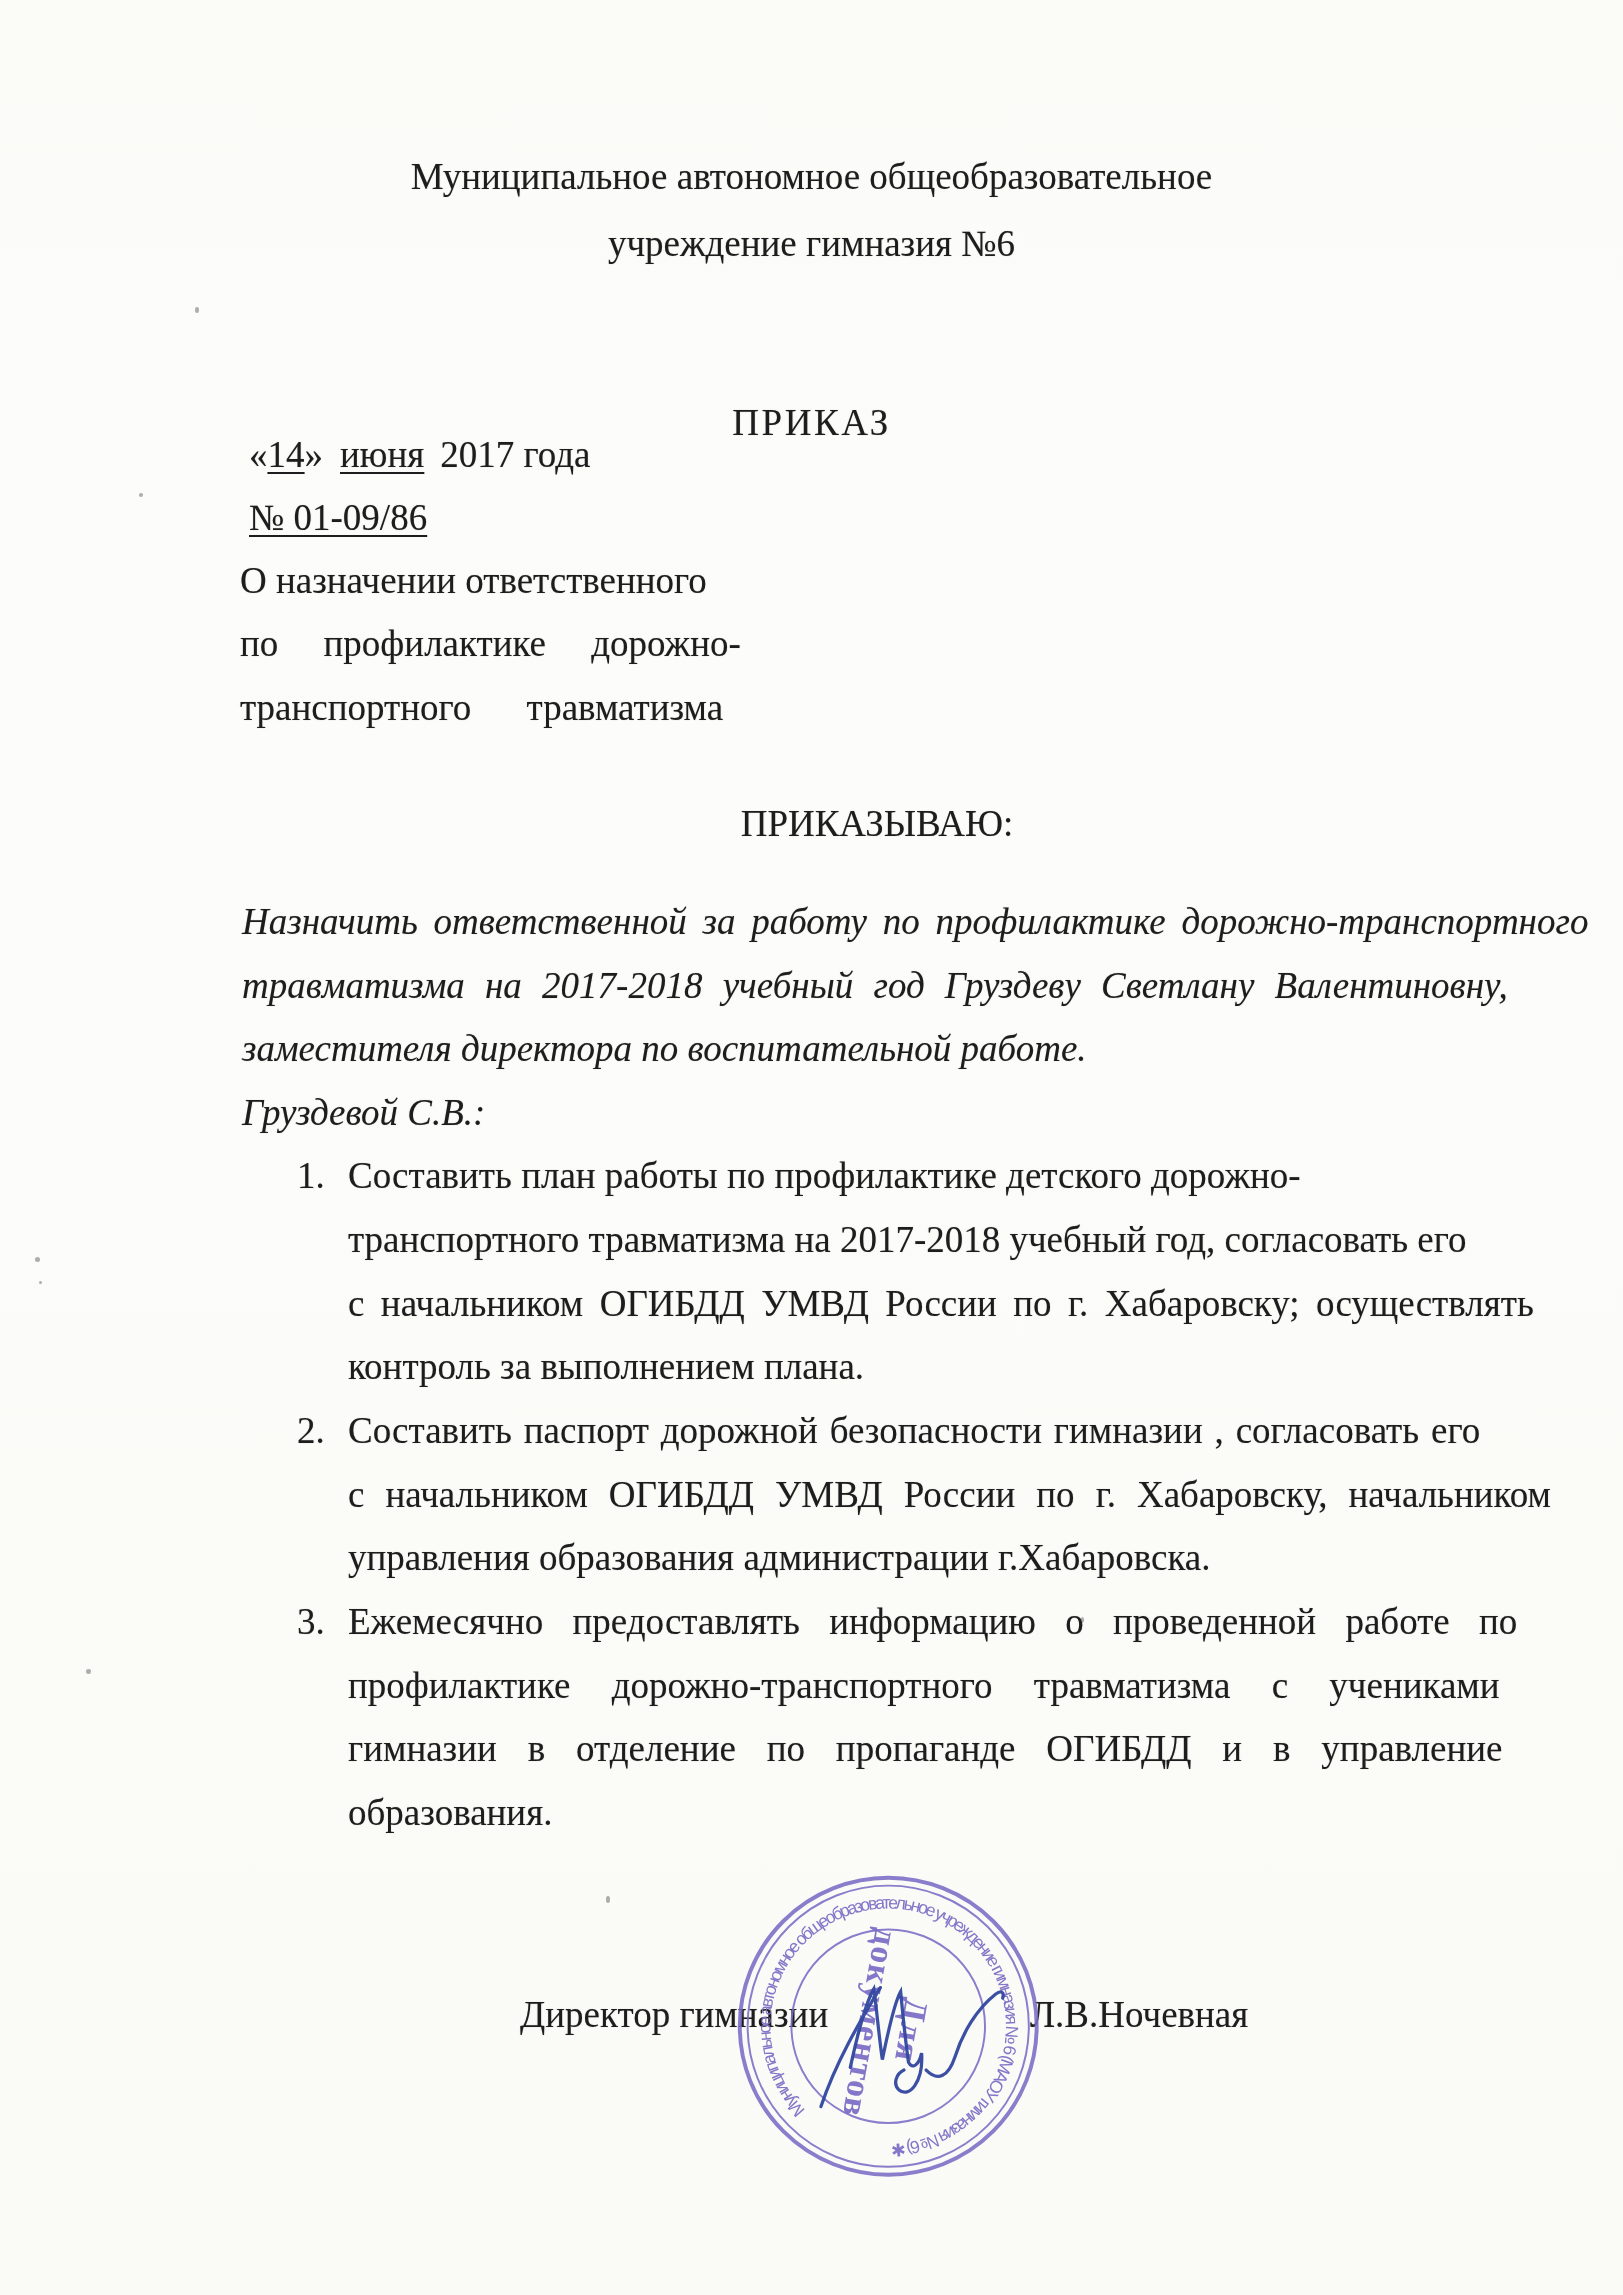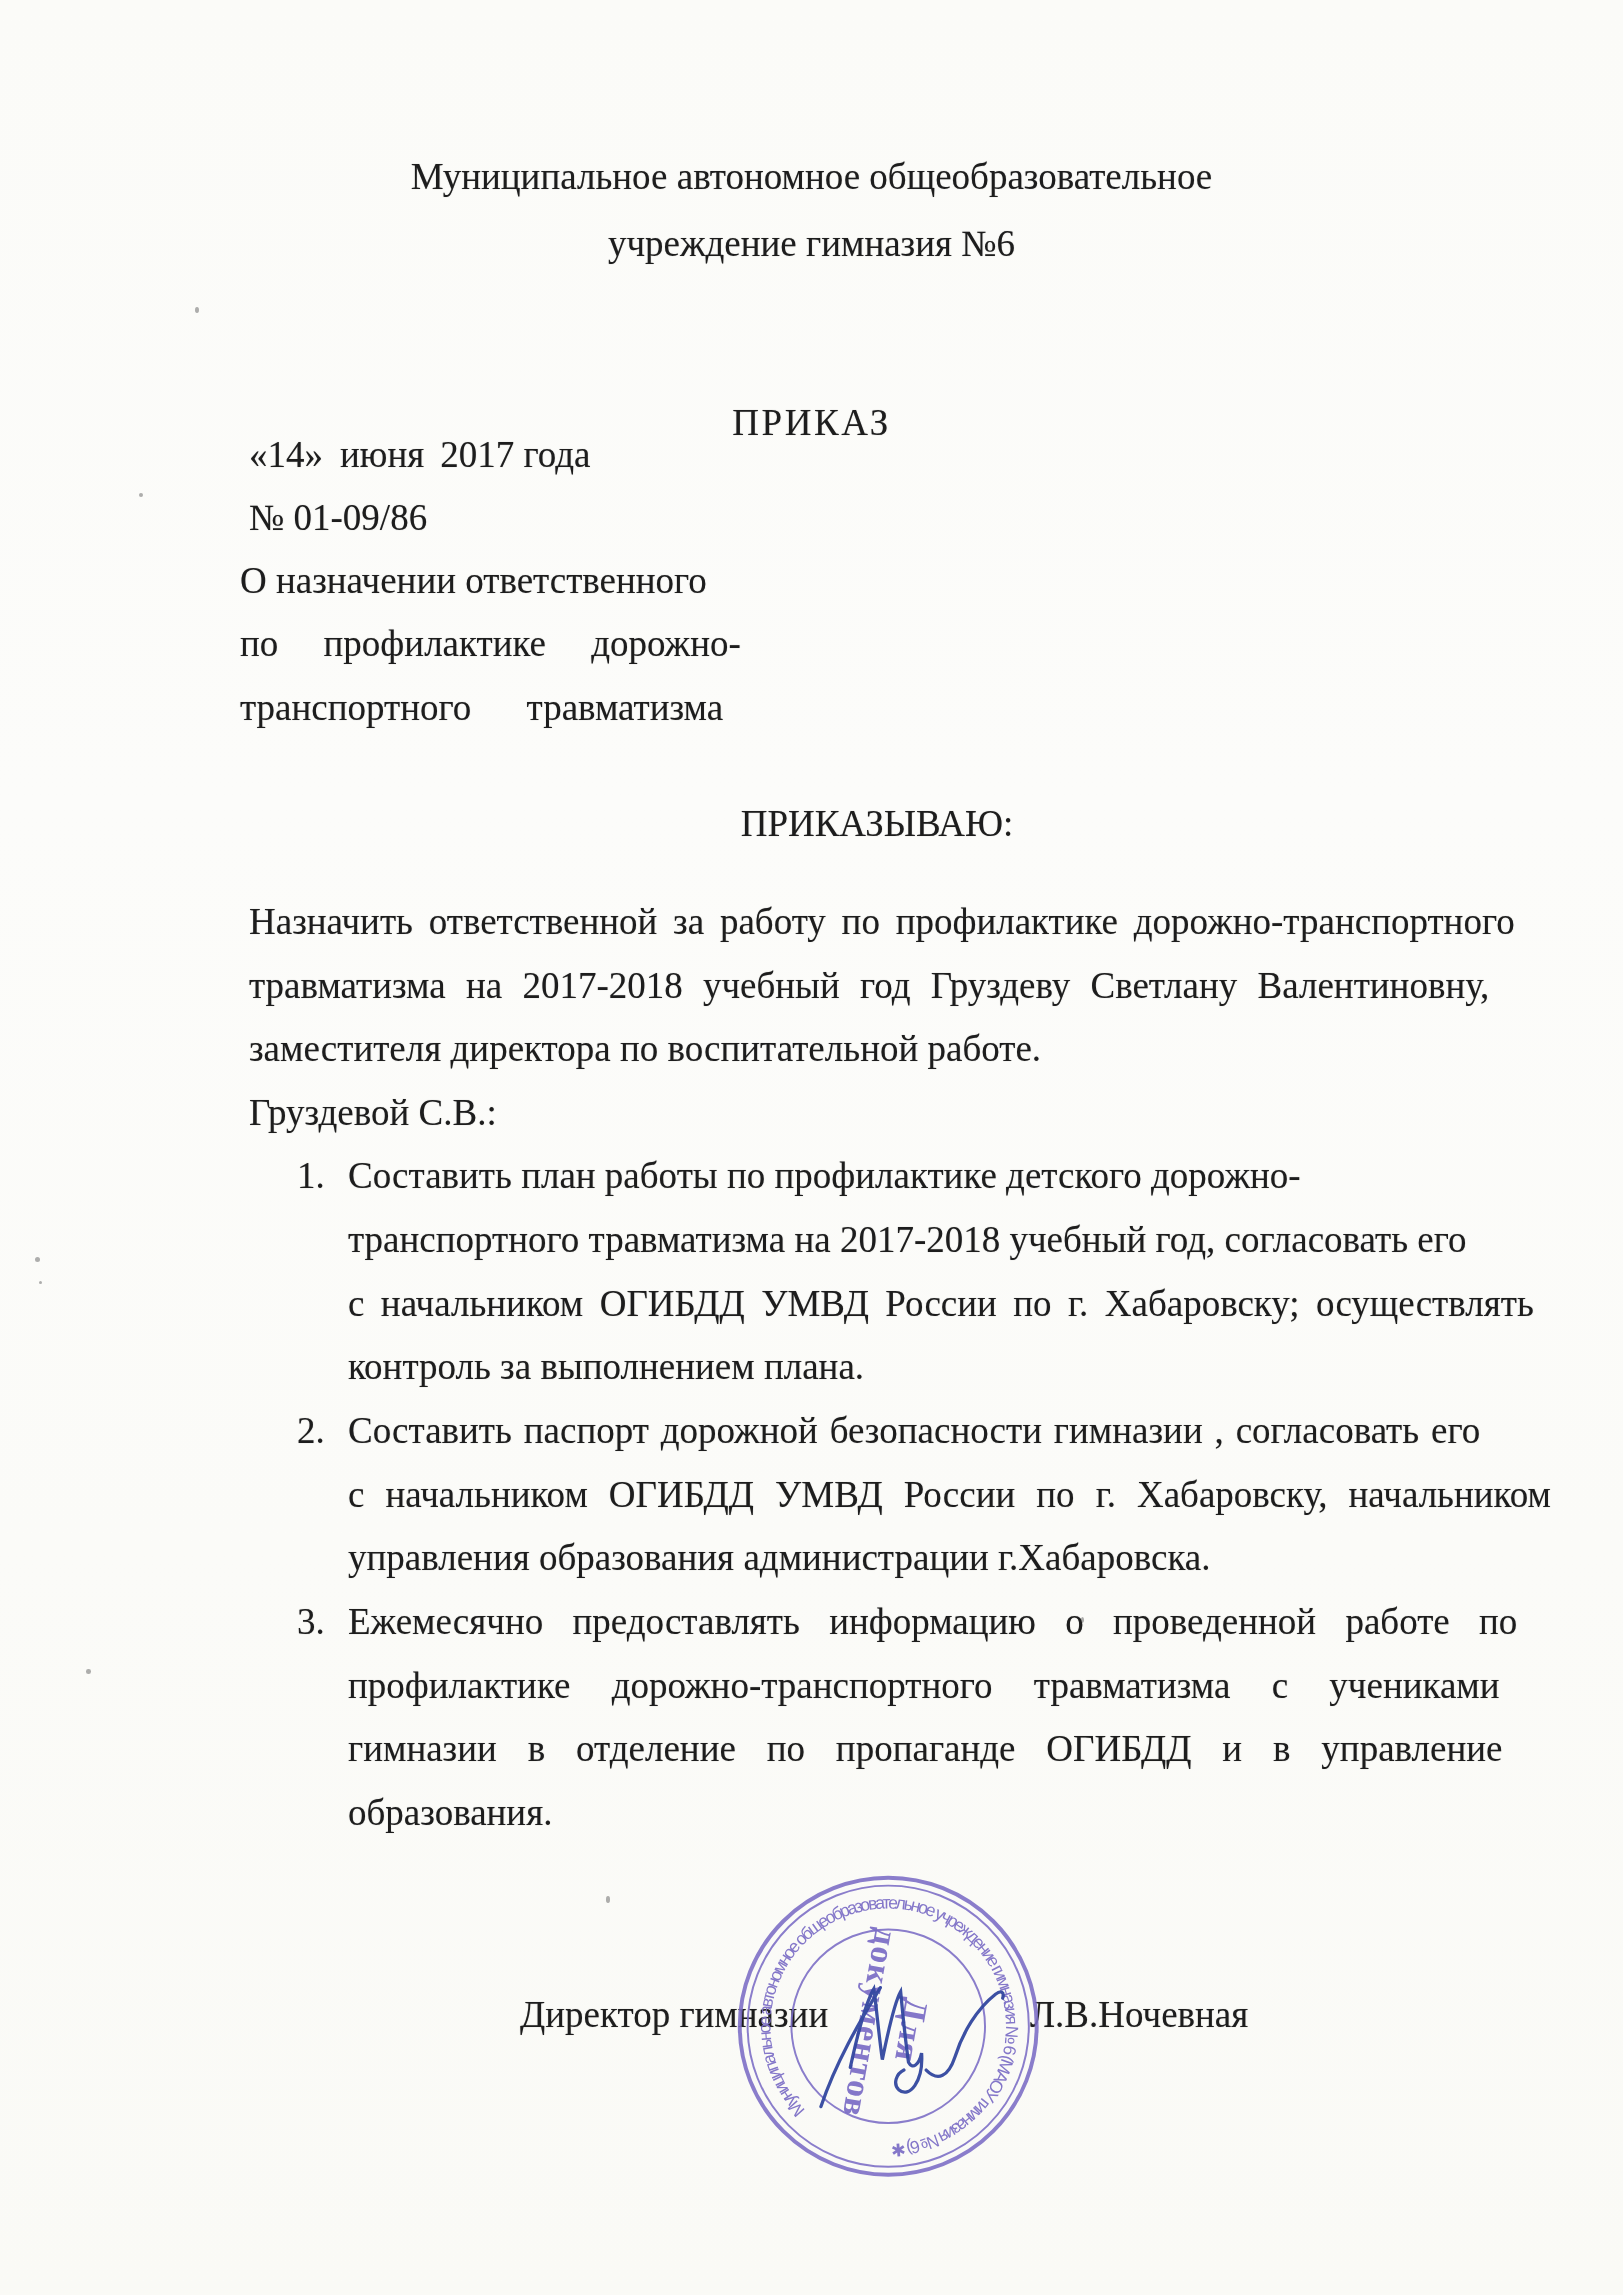--- a/index.html
+++ b/index.html
@@ -7,26 +7,26 @@
     position:relative;width:1623px;height:2295px;margin:0 auto;
     background:linear-gradient(180deg,#fbfbf8 0%,#fcfcfa 35%,#fafaf6 100%);
     font-family:"Liberation Serif","DejaVu Serif",serif;
     color:#1d1d1d;overflow:hidden;
   }
   .line{
     position:absolute;font-size:37px;line-height:1;white-space:nowrap;
     text-shadow:0 0 1px rgba(40,40,40,.38);
   }
   .centered-page{left:0;width:1623px;text-align:center;}
-  .col{left:249px;width:1256px;}
+  .col{left:242px;width:1256px;font-style:italic;}
   .col-center{left:249px;width:1256px;text-align:center;}
   .item-line{left:348px;width:1157px;}
   .subj{left:240px;width:484px;}
   .title-spaced{letter-spacing:2.6px;margin-top:45px;}
-  .u{text-decoration-thickness:2px;text-underline-offset:4.6px;}
+  .u{text-decoration:underline;text-decoration-thickness:2px;text-underline-offset:4.6px;}
   .num{position:absolute;left:-51px;top:0;}
   .m-month{margin-left:17px;}
   .m-rest{margin-left:16px;}
   .speck{position:absolute;background:rgba(95,95,95,.5);border-radius:50%;}
   .stamp-wrap{position:absolute;left:731px;top:1866px;width:321px;height:327px;filter:blur(0.5px);}
   .stamp-ring-text{font-family:"Liberation Sans","DejaVu Sans",sans-serif;font-size:27px;letter-spacing:1px;}
   .stamp-center-text{font-family:"Liberation Serif","DejaVu Serif",serif;font-weight:600;font-size:52px;letter-spacing:2px;}
 </style>
 </head>
 <body>

